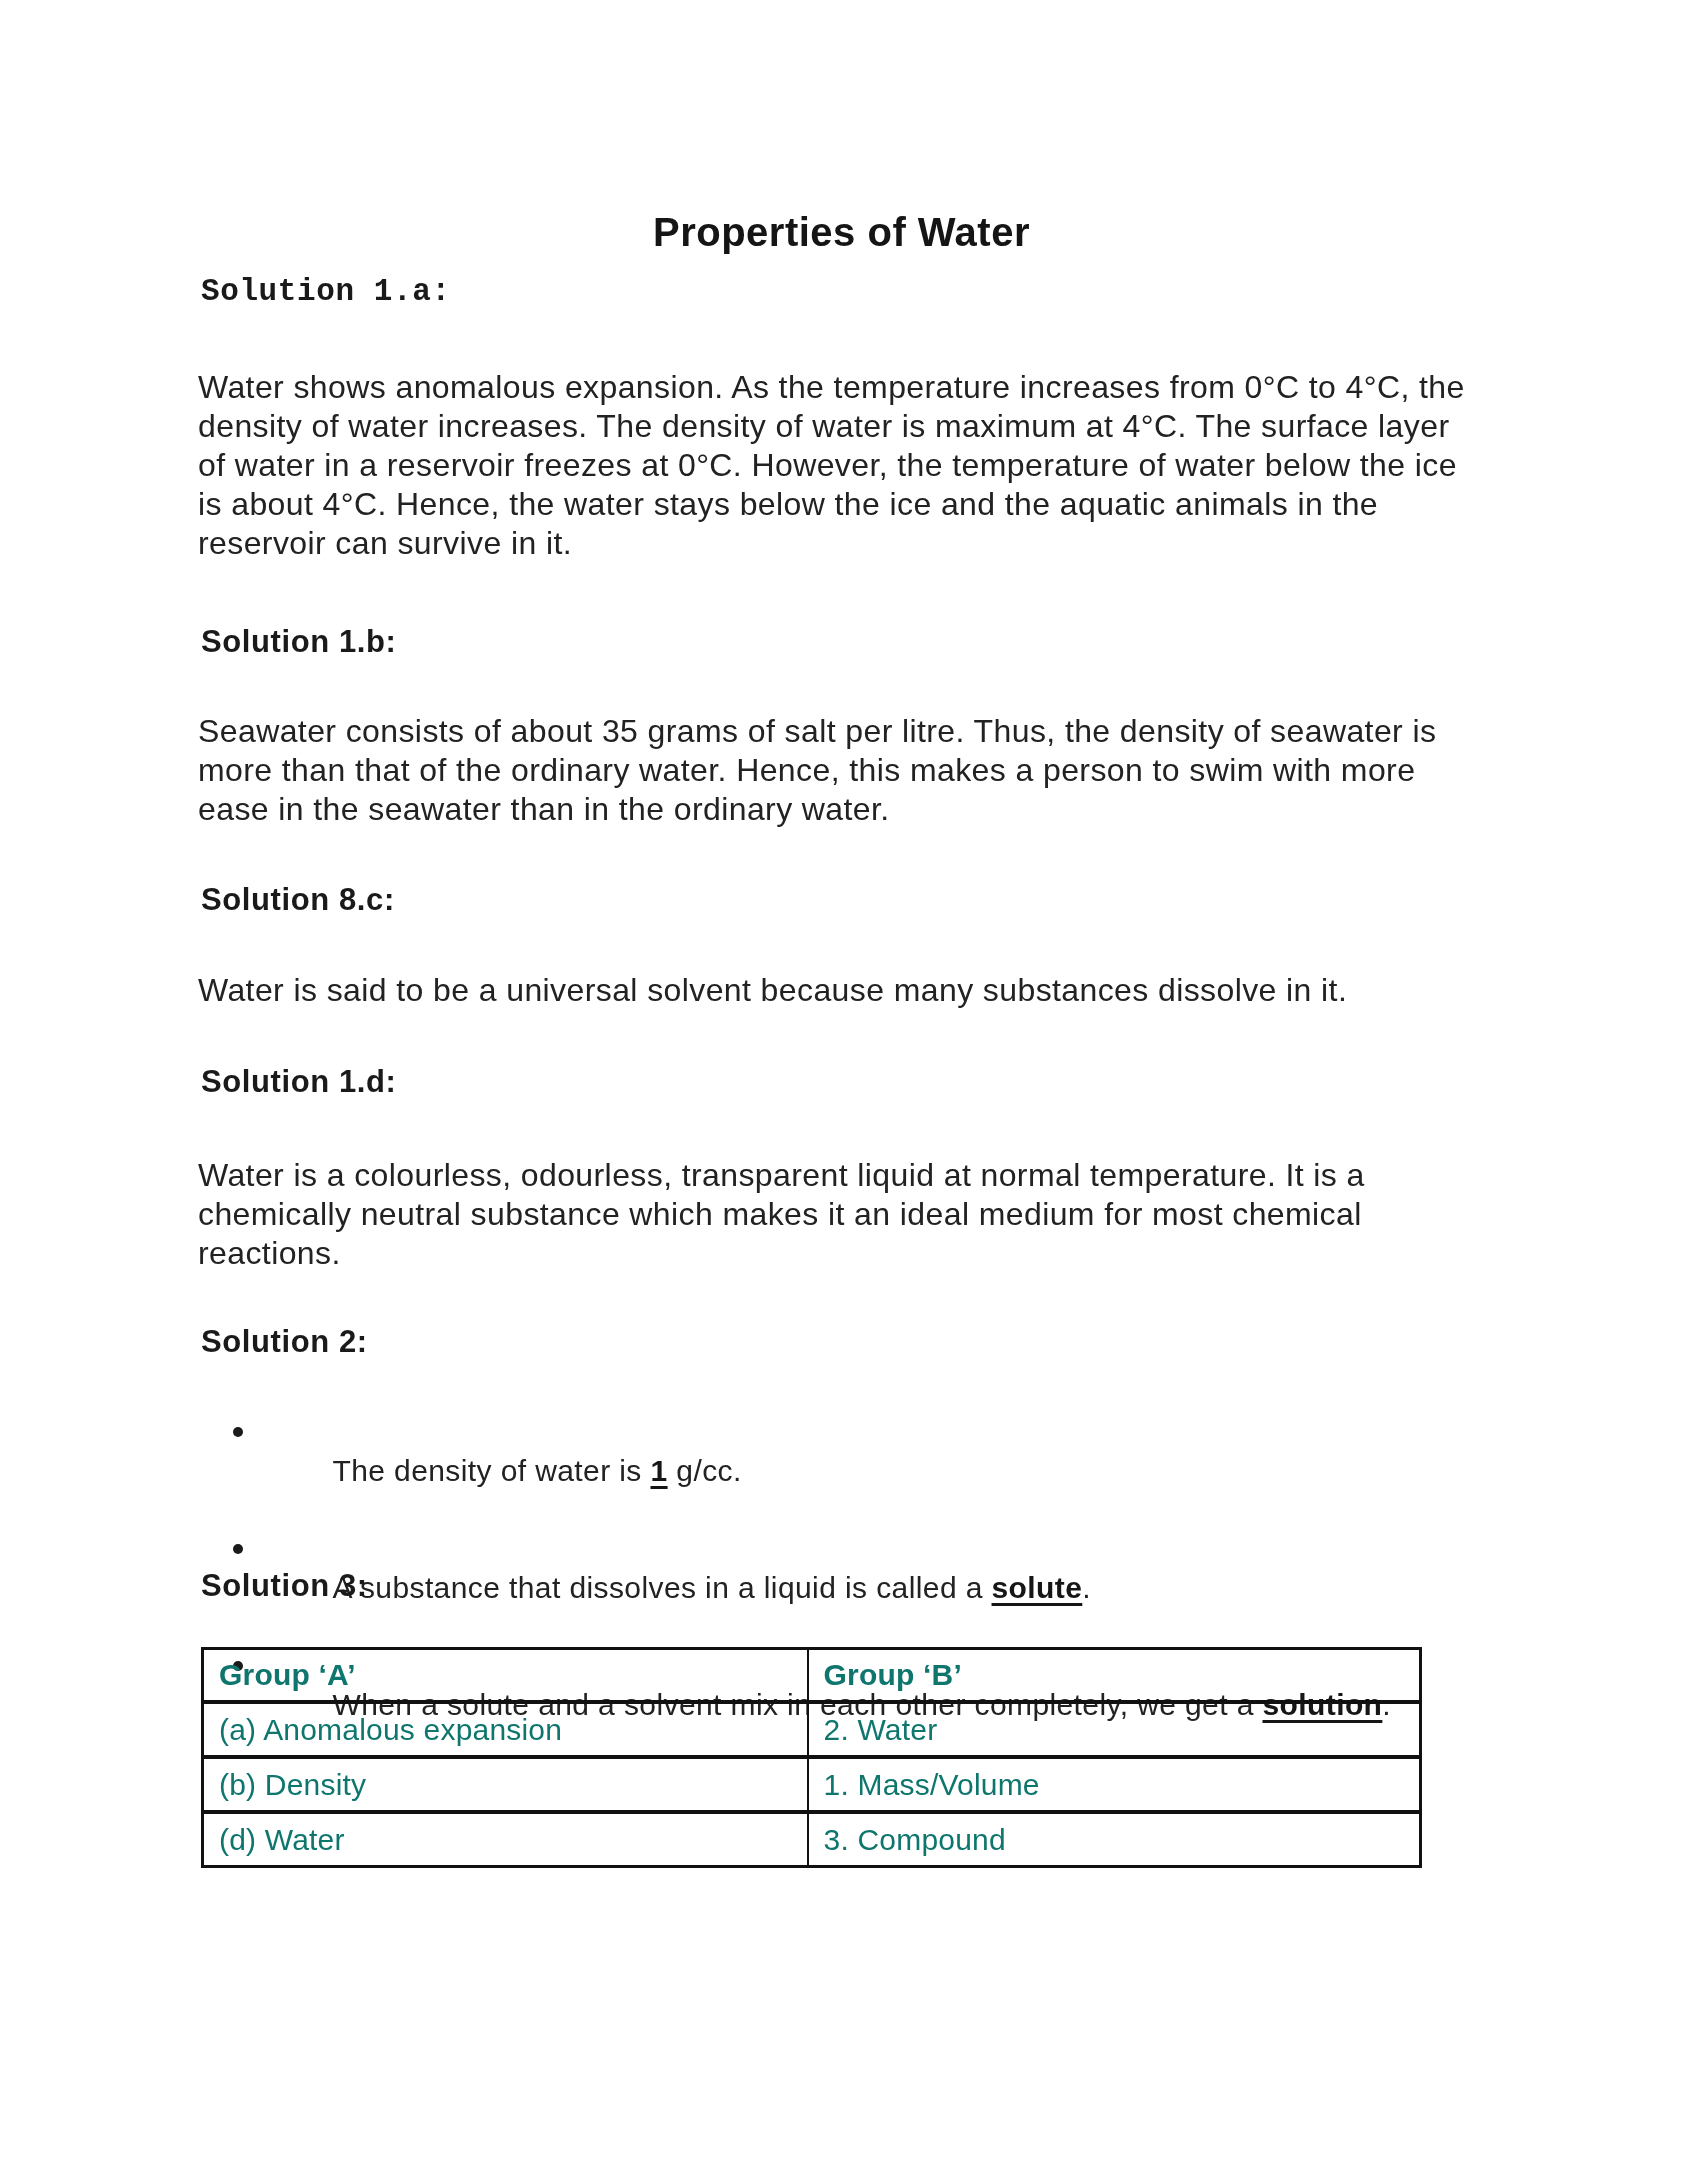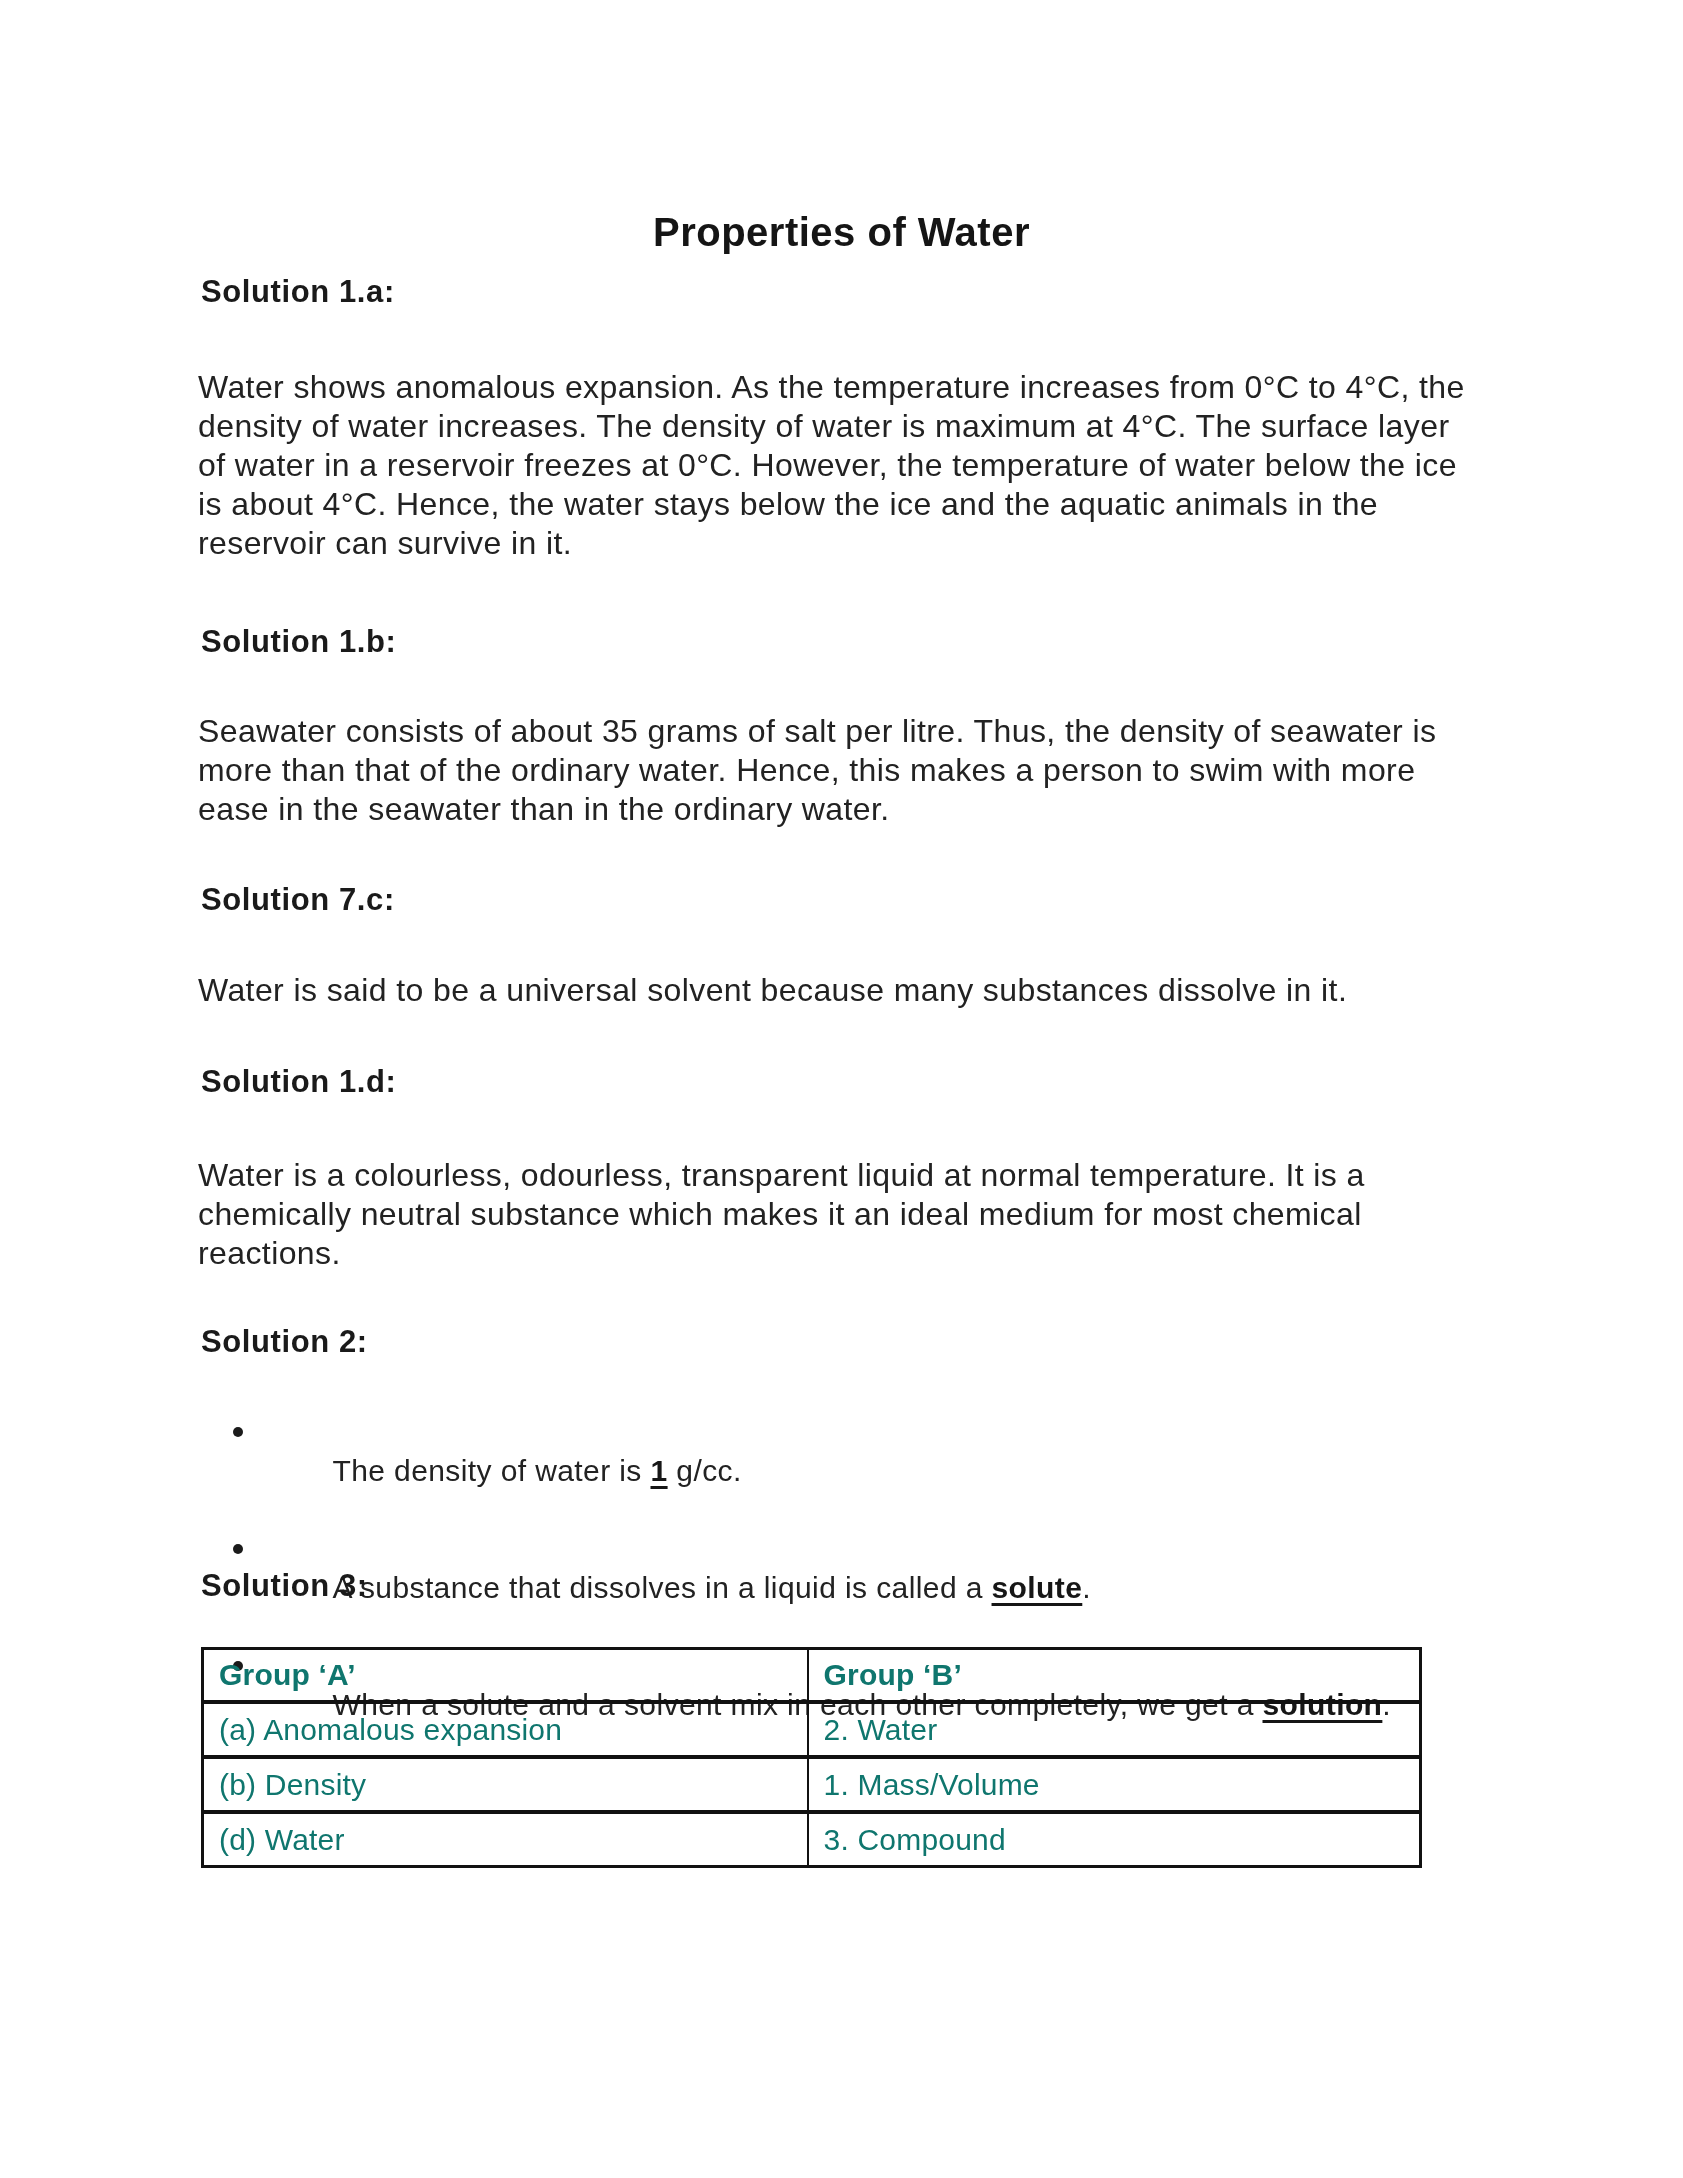--- a/index.html
+++ b/index.html
@@ -40,21 +40,21 @@
   }
   .para {
     position: absolute;
     left: 198px;
     font-size: 32px;
     line-height: 39px;
     white-space: pre;
     color: #222222;
     letter-spacing: 0.4px;
   }
-  .h-1a { top: 272px; }
+  .h-1a { top: 272px; font-family: Liberation Mono, monospace; }
   .p-1a { top: 368px; }
   .h-1b { top: 622px; }
   .p-1b { top: 712px; }
   .h-1c { top: 880px; }
   .p-1c { top: 971px; }
   .h-1d { top: 1062px; }
   .p-1d { top: 1156px; }
   .h-2  { top: 1322px; }
   .h-3  { top: 1566px; }
 
@@ -136,21 +136,21 @@
 density of water increases. The density of water is maximum at 4°C. The surface layer
 of water in a reservoir freezes at 0°C. However, the temperature of water below the ice
 is about 4°C. Hence, the water stays below the ice and the aquatic animals in the
 reservoir can survive in it.</div>
 
   <div class="heading h-1b">Solution 1.b:</div>
   <div class="para p-1b">Seawater consists of about 35 grams of salt per litre. Thus, the density of seawater is
 more than that of the ordinary water. Hence, this makes a person to swim with more
 ease in the seawater than in the ordinary water.</div>
 
-  <div class="heading h-1c">Solution 7.c:</div>
+  <div class="heading h-1c">Solution 8.c:</div>
   <div class="para p-1c">Water is said to be a universal solvent because many substances dissolve in it.</div>
 
   <div class="heading h-1d">Solution 1.d:</div>
   <div class="para p-1d">Water is a colourless, odourless, transparent liquid at normal temperature. It is a
 chemically neutral substance which makes it an ideal medium for most chemical
 reactions.</div>
 
   <div class="heading h-2">Solution 2:</div>
 
   <ul class="bullet-list">

